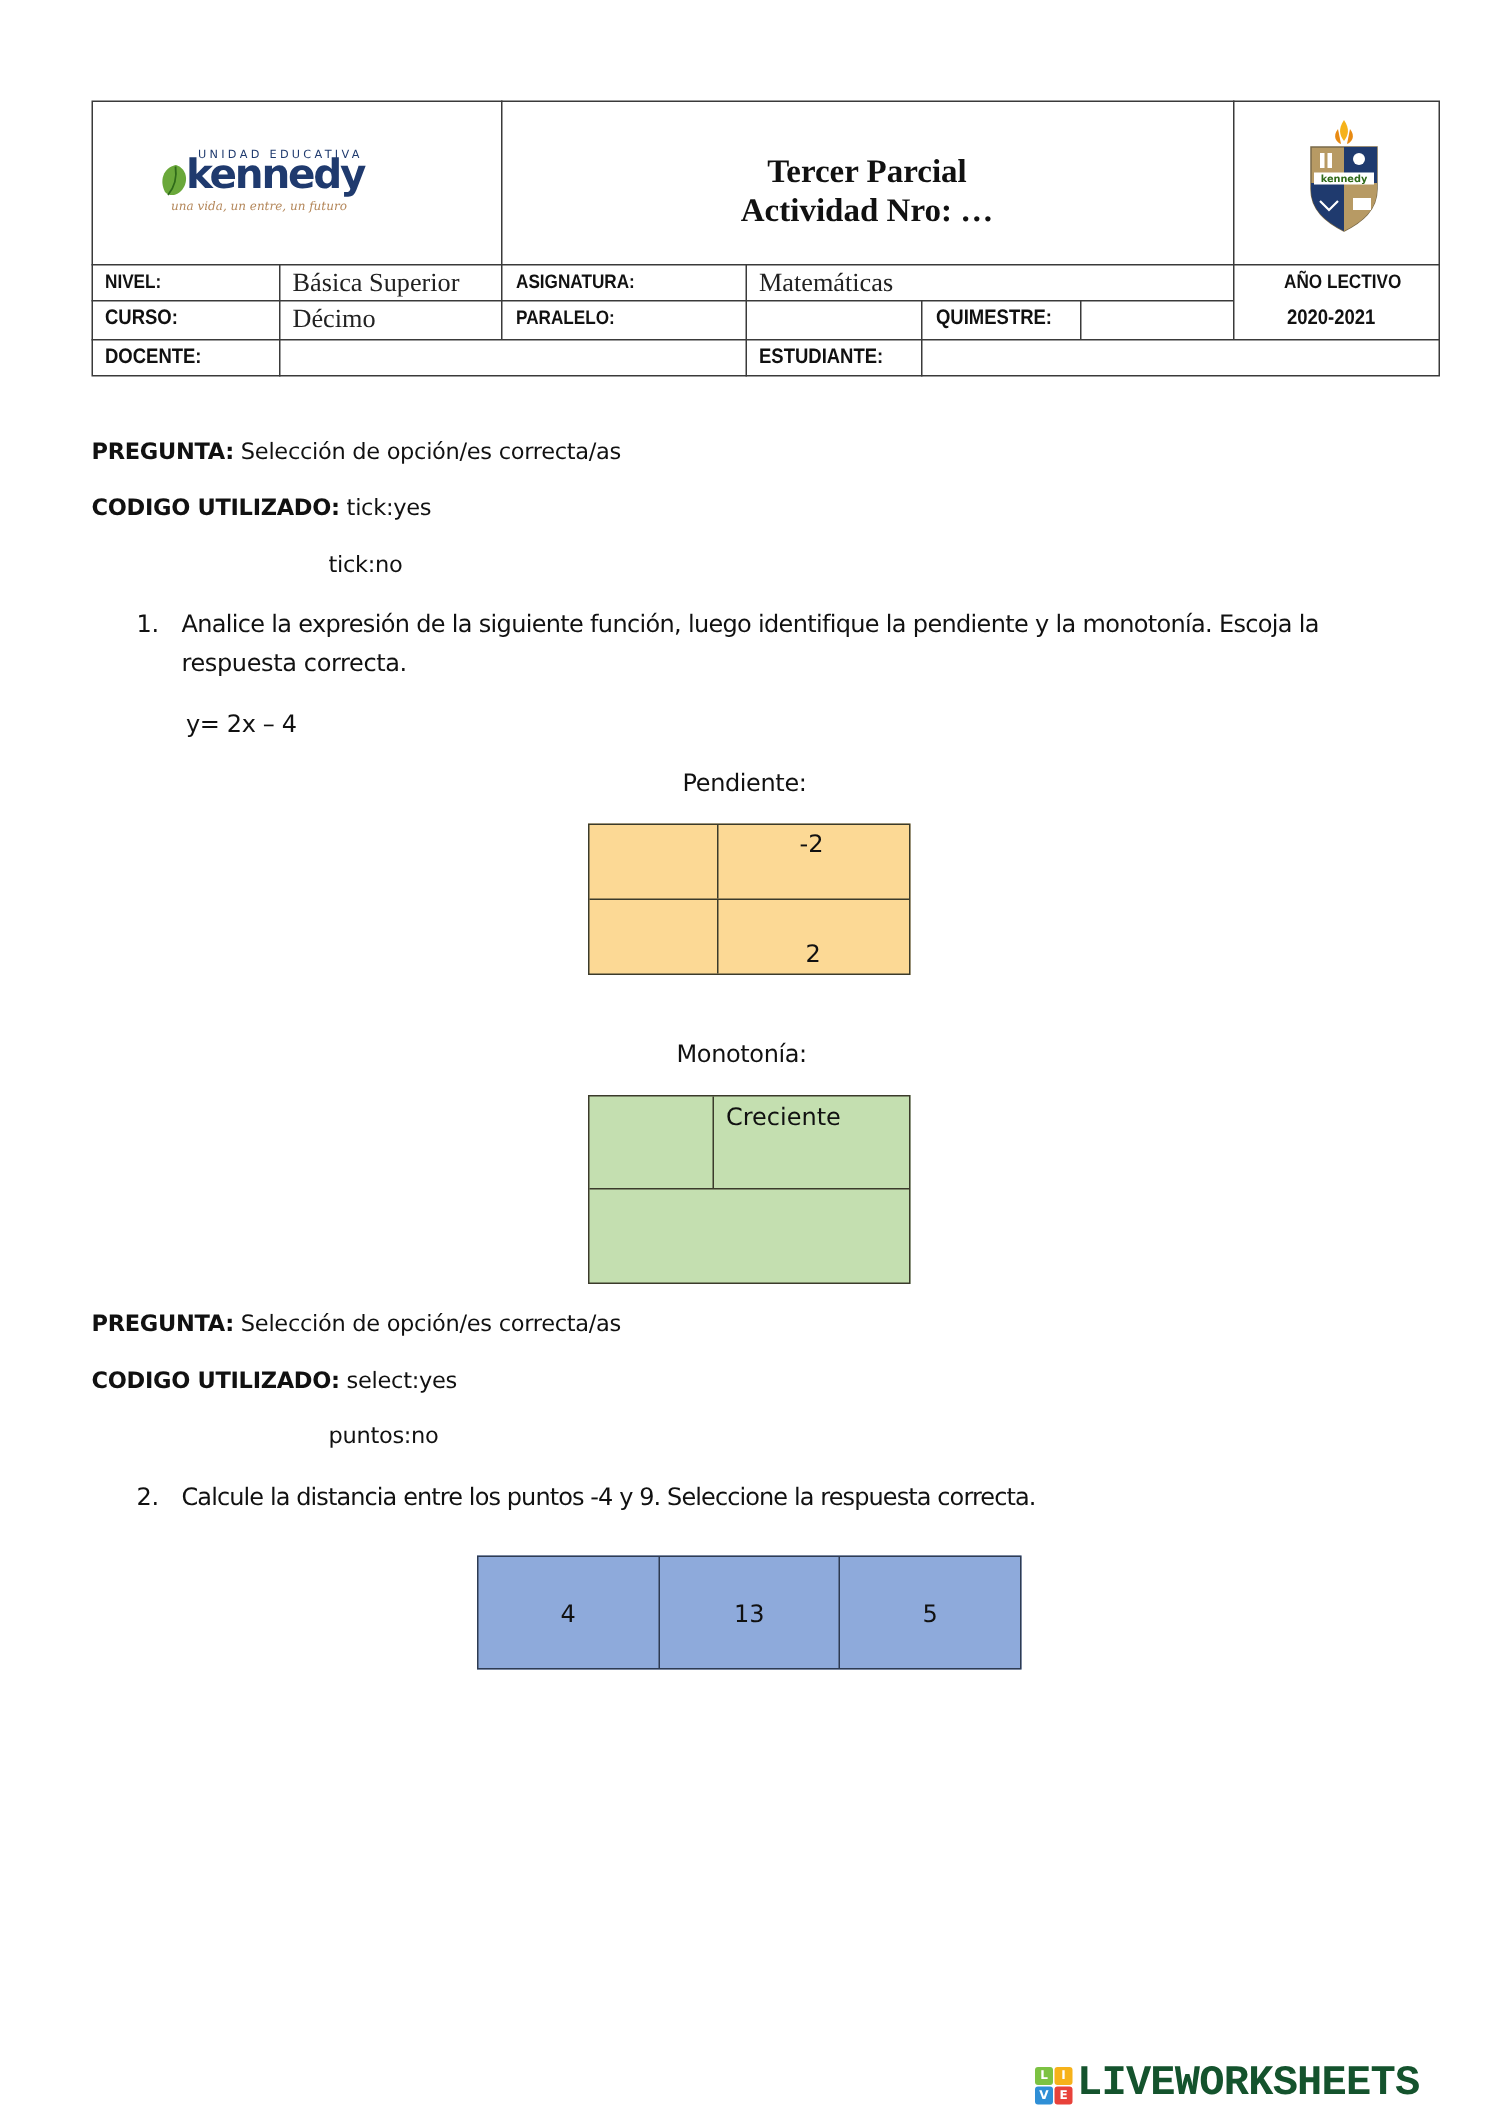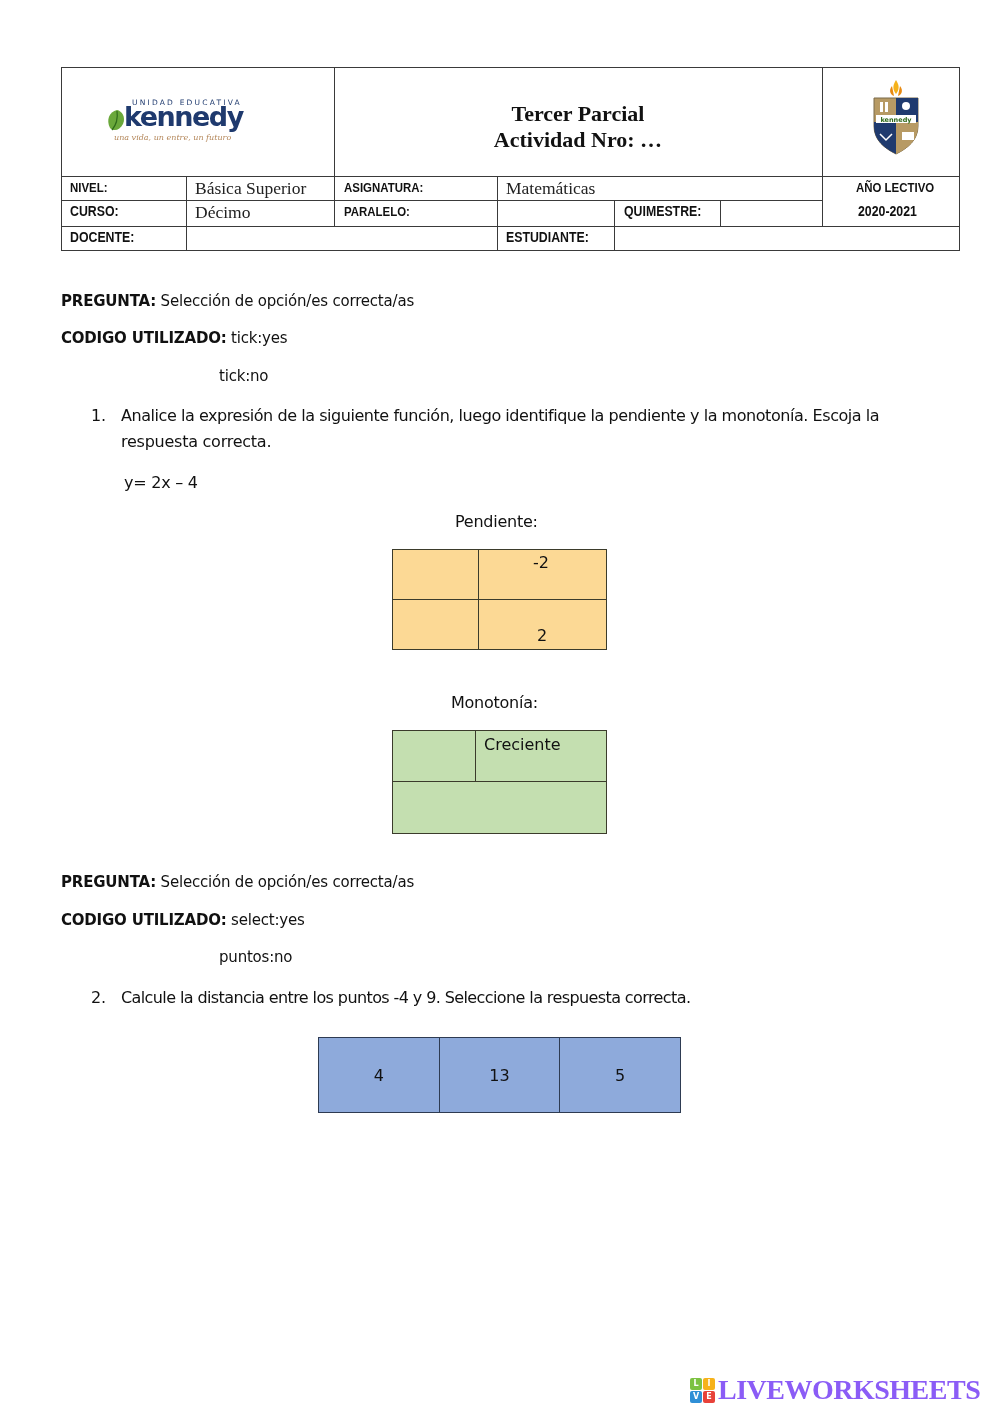--- a/index.html
+++ b/index.html
@@ -33,21 +33,21 @@
   .blue { background: #8eaadb; }
 
   .grid3 { position: absolute; left: 318px; top: 1037px; width: 363px; height: 76px; border: 1.5px solid #2e3b52; display: flex; }
   .grid3 .cell { flex: 1; border-right: 1.5px solid #2e3b52; display: flex; align-items: center; justify-content: center; font-size: 16px; color: #111; }
   .grid3 .cell:last-child { border-right: none; }
 
   
   .brand { position: absolute; left: 690px; top: 1376px; display: flex; align-items: center; }
   .brand-tiles { display: grid; grid-template-columns: 12px 12px; grid-template-rows: 12px 12px; gap: 1px; margin-right: 3px; }
   .tile { font-family: "DejaVu Sans", sans-serif; font-weight: bold; font-size: 8px; color: #fff; display: flex; align-items: center; justify-content: center; border-radius: 2px; }
-  .brand-word { font-family: Liberation Serif, serif; font-weight: bold; font-size: 28px; color: #8b5cf6; letter-spacing: -0.5px; line-height: 1; }
+  .brand-word { font-family: Liberation Mono, monospace; font-weight: bold; font-size: 28px; color: #14532d; letter-spacing: -0.5px; line-height: 1; }
 </style>
 </head>
 <body>
 
 <div>
 
   <div class="abs" style="left:61px; top:67px; width:899px; height:184px; border:1.5px solid #3a3a3a;"></div>
 
   <div class="line-h" style="left:61px; top:176px; width:899px;"></div>
   <div class="line-h" style="left:61px; top:200px; width:761px;"></div>
@@ -138,21 +138,21 @@
     </div>
     <div class="row" style="grid-template-columns:86px 1fr;">
       <div class="cell"></div>
       <div class="cell">
           <span class="abs" style="left:58px; top:26px;">2</span>
         </div>
     </div>
   </div>
 
   <div class="q-text" style="left:451px; top:693px;">Monotonía:</div>
-  <div class="grid2 green" style="left:392px; top:730px; width:215px; height:104px;">
+  <div class="grid2 green" style="left:392px; top:730px; width:215px; height:126px;">
     <div class="row" style="grid-template-columns:83px 1fr;">
       <div class="cell"></div>
       <div class="cell">
           <span class="abs" style="left:8px; top:4px;">Creciente</span>
         </div>
     </div>
     <div class="row" style="grid-template-columns:83px 1fr;">
       <div class="cell"></div>
     </div>
   </div>

